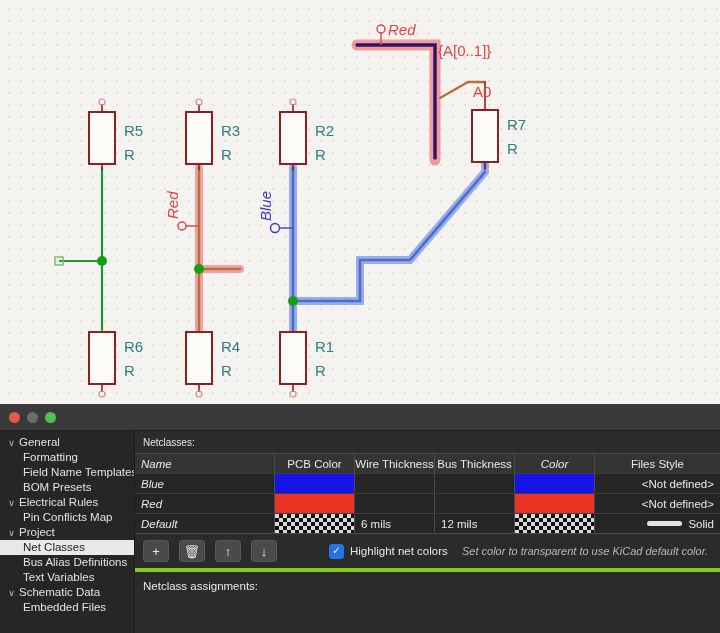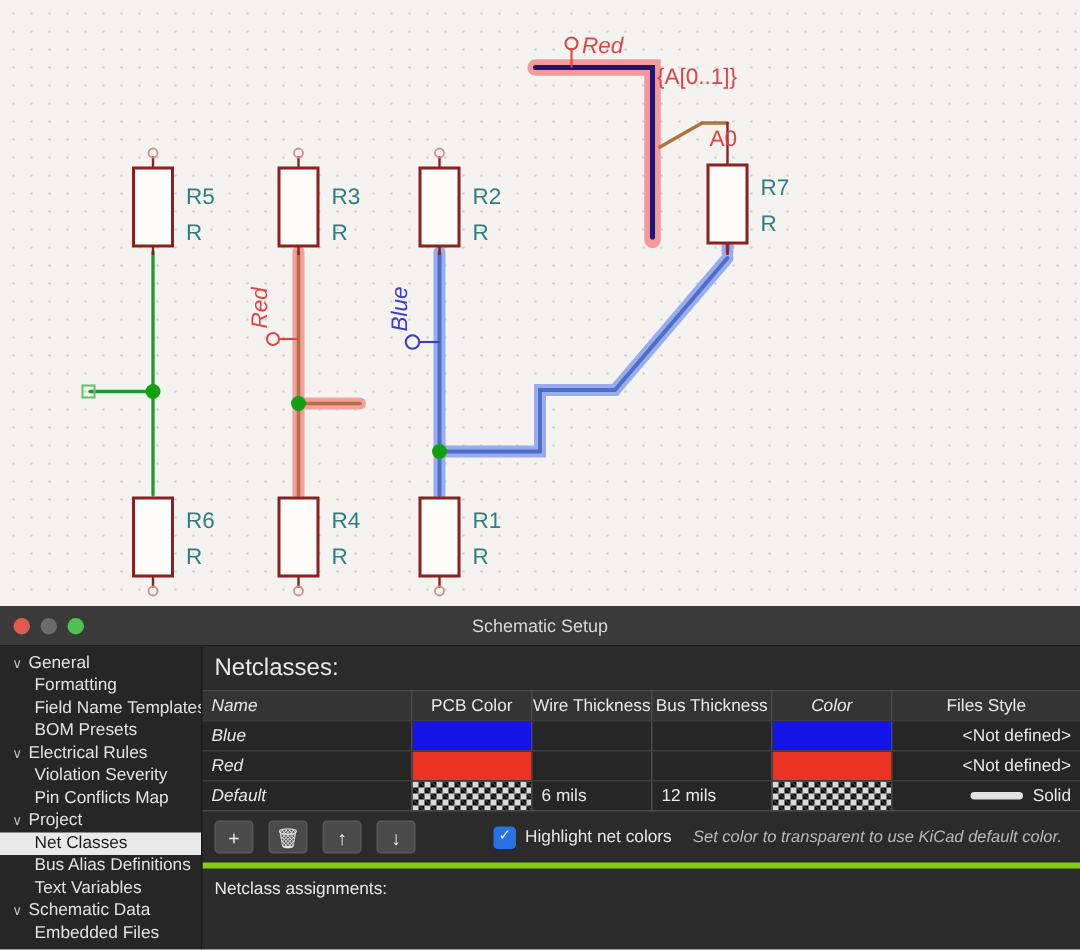--- a/index.html
+++ b/index.html
@@ -84,21 +84,21 @@
   .tree-row.lvl1 { padding-left: 23px; }
 
   
   #mainpane {
     flex: 1; background: #2b2b2b;
     display: flex; flex-direction: column;
     overflow: hidden;
   }
   .pane-label {
     padding: 6px 8px 5px 8px;
-    font-size: 16px; color: #e8e8e8;
+    font-size: 10px; color: #e8e8e8;
   }
   
   #nc-table { border-top: 1px solid #4a4a4a; border-bottom: 1px solid #4a4a4a; }
   .trow { display: flex; height: 19px; align-items: stretch; }
   .trow.head { background: #343434; }
   .tcell {
     border-right: 1px solid #4a4a4a;
     display: flex; align-items: center;
     font-size: 11.5px; color: #e8e8e8;
     padding: 0 6px; box-sizing: border-box;
@@ -286,32 +286,30 @@
   </div>
 
   <div id="dialog">
 
     <div id="titlebar">
       <div class="lights">
         <span class="light red"></span>
         <span class="light gray"></span>
         <span class="light green"></span>
       </div>
-      <div id="title-text">Schematic Setup</div>
     </div>
 
     <div id="dlg-body">
 
       <div id="sidebar">
           <div class="tree-row lvl0"><span class="chev">∨</span><span class="lbl">General</span></div>
           <div class="tree-row lvl1"><span class="lbl">Formatting</span></div>
           <div class="tree-row lvl1"><span class="lbl">Field Name Templates</span></div>
           <div class="tree-row lvl1"><span class="lbl">BOM Presets</span></div>
           <div class="tree-row lvl0"><span class="chev">∨</span><span class="lbl">Electrical Rules</span></div>
-          <div class="tree-row lvl1"><span class="lbl">Violation Severity</span></div>
           <div class="tree-row lvl1"><span class="lbl">Pin Conflicts Map</span></div>
           <div class="tree-row lvl0"><span class="chev">∨</span><span class="lbl">Project</span></div>
           <div class="tree-row lvl1 selected"><span class="lbl">Net Classes</span></div>
           <div class="tree-row lvl1"><span class="lbl">Bus Alias Definitions</span></div>
           <div class="tree-row lvl1"><span class="lbl">Text Variables</span></div>
           <div class="tree-row lvl0"><span class="chev">∨</span><span class="lbl">Schematic Data</span></div>
           <div class="tree-row lvl1"><span class="lbl">Embedded Files</span></div>
         </div>
 
       <div id="mainpane">

